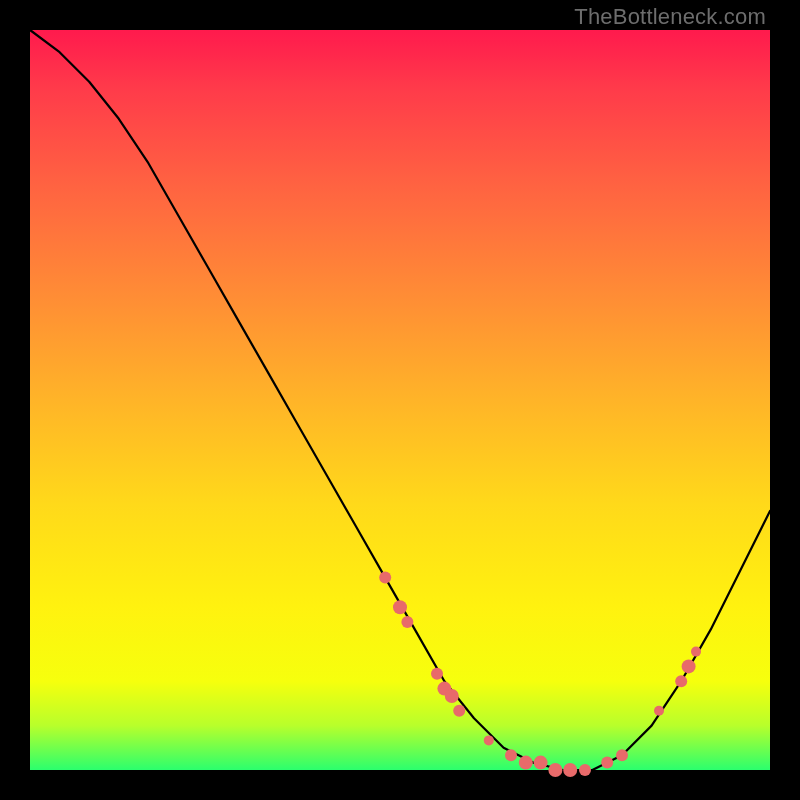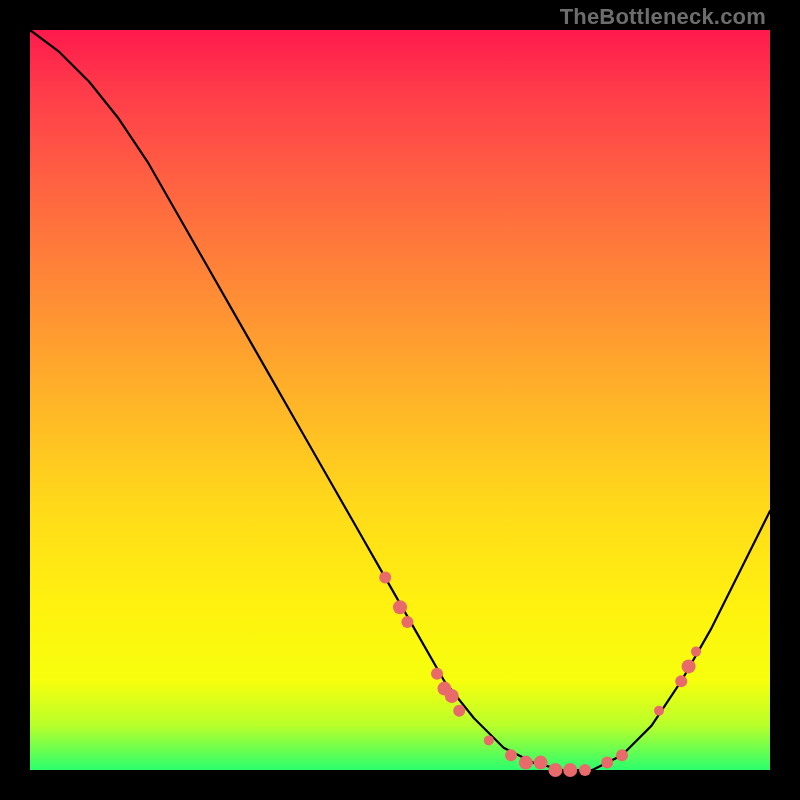--- a/index.html
+++ b/index.html
@@ -29,21 +29,21 @@
       #b8ff2b 94%,
       #2bff6e 100%
     );
   }
   .watermark {
     position: absolute;
     top: 4px;
     right: 34px;
     color: #6d6d6d;
     font-size: 22px;
-    font-weight: 700;
+    font-weight: 400;
     letter-spacing: 0.2px;
     user-select: none;
   }
   svg.curve {
     position: absolute;
     left: 0;
     top: 0;
     width: 740px;
     height: 740px;
     overflow: visible;

